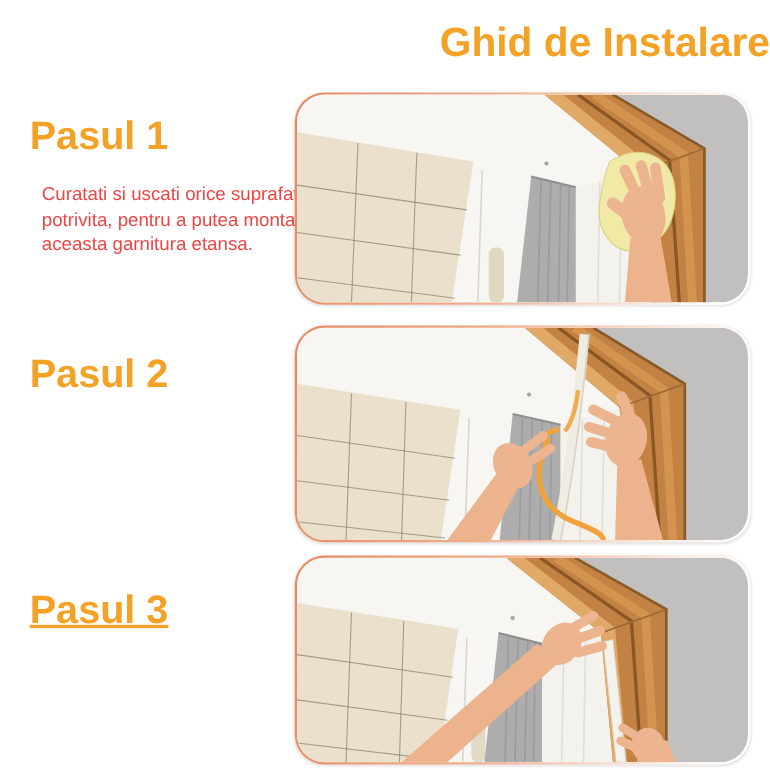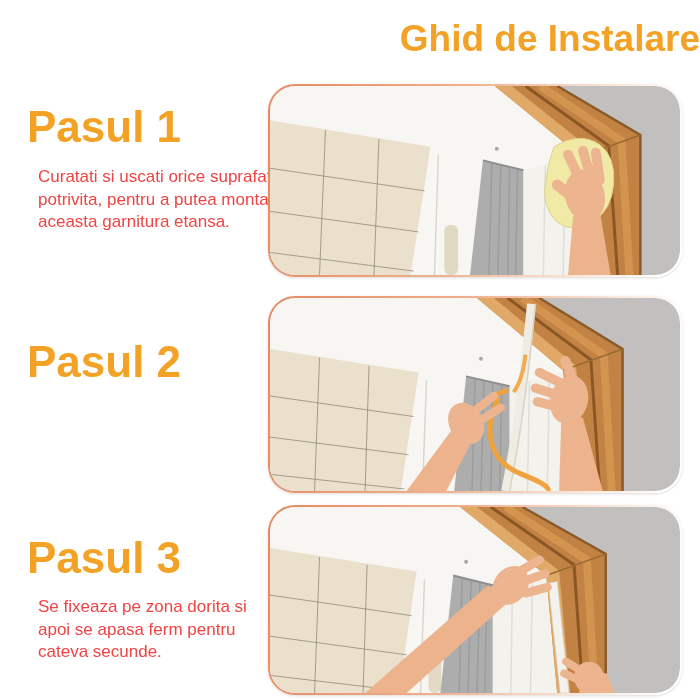--- a/index.html
+++ b/index.html
@@ -6,29 +6,29 @@
   .page {
     position:relative; width:700px; height:700px; background:#ffffff;
     font-family:"Liberation Sans", sans-serif; overflow:hidden;
   }
   .page-title {
     position:absolute; top:18px; left:0; width:100%; text-align:right;
     font-size:37px; font-weight:bold; color:#F3A226; margin:0;
   }
   .step-heading {
     position:absolute; left:27px; margin:0;
-    font-size:44px; font-weight:bold; color:#F3A226; line-height:1;
+    font-size:36px; font-weight:bold; color:#F3A226; line-height:1;
   }
   .step-desc {
     position:absolute; left:22px; width:258px; margin:16px;
     font-size:17px; line-height:22.5px; color:#ef4444; white-space:pre-line;
   }
   #heading-1 { top:105px; }  #desc-1 { top:150px; }
-  #heading-2 { top:340px;text-align:center; }  #desc-2 { top:367px; }
-  #heading-3 { top:536px; }  #desc-3 { top:580px; }
+  #heading-2 { top:322px;text-align:center; }  #desc-2 { top:367px; }
+  #heading-3 { top:536px;text-decoration:underline; }  #desc-3 { top:580px; }
   .photo-card {
     position:absolute; left:268px; width:414px; box-sizing:border-box;
     padding:2px; border-radius:27px;
     background:linear-gradient(100deg,#E5895F 0%,#EFAF8D 45%,#FAE8DC 78%,#ffffff 96%);
     box-shadow:0 1px 3px rgba(0,0,0,.14);
   }
   #card-1 { top:84px;  height:193px; }
   #card-2 { top:296px; height:197px; }
   #card-3 { top:505px; height:190px; }
   .photo-inner {
@@ -144,23 +144,20 @@
         <g>
           <polygon class="skin" points="138,197 178,197 206,142 184,134"></polygon>
           <ellipse cx="198" cy="128" rx="17" ry="22" fill="#EDB58F" transform="rotate(-28 198 128)"></ellipse>
           <path class="finger" d="M208,114 L226,100 M214,124 L233,112" style="stroke-width:8.5"></path>
         </g>
       </svg>
     </div>
   </div>
 
   <h2 class="step-heading" id="heading-3">Pasul 3</h2>
-  <p class="step-desc" id="desc-3">Se fixeaza pe zona dorita si
-apoi se apasa ferm pentru
-cateva secunde.</p>
   <div class="photo-card" id="card-3">
     <div class="photo-inner">
       <svg class="scene" viewBox="0 0 414 190" preserveAspectRatio="none">
         <rect width="414" height="190" fill="#C1C0BF"></rect>
         <polygon points="0,0 215,0 279,70 290,190 0,190" fill="#F7F6F3"></polygon>
         <g>
           <polygon points="0,42 148,66 130,190 0,190" fill="#EAE0CB"></polygon>
           <path class="panel-line" d="M0,90 L143,111 M0,132 L138,151 M0,172 L134,188"></path>
           <path class="panel-line" d="M50,51 L45,190 M98,59 L94,190"></path>
         </g>

